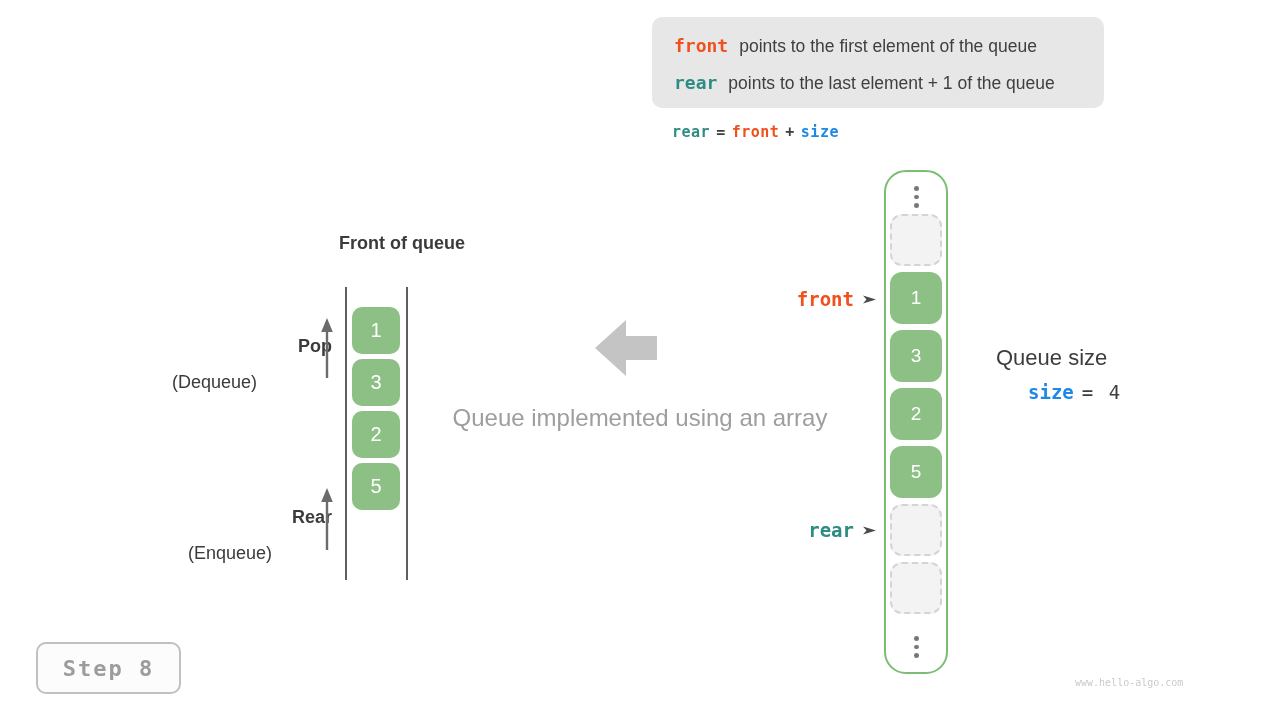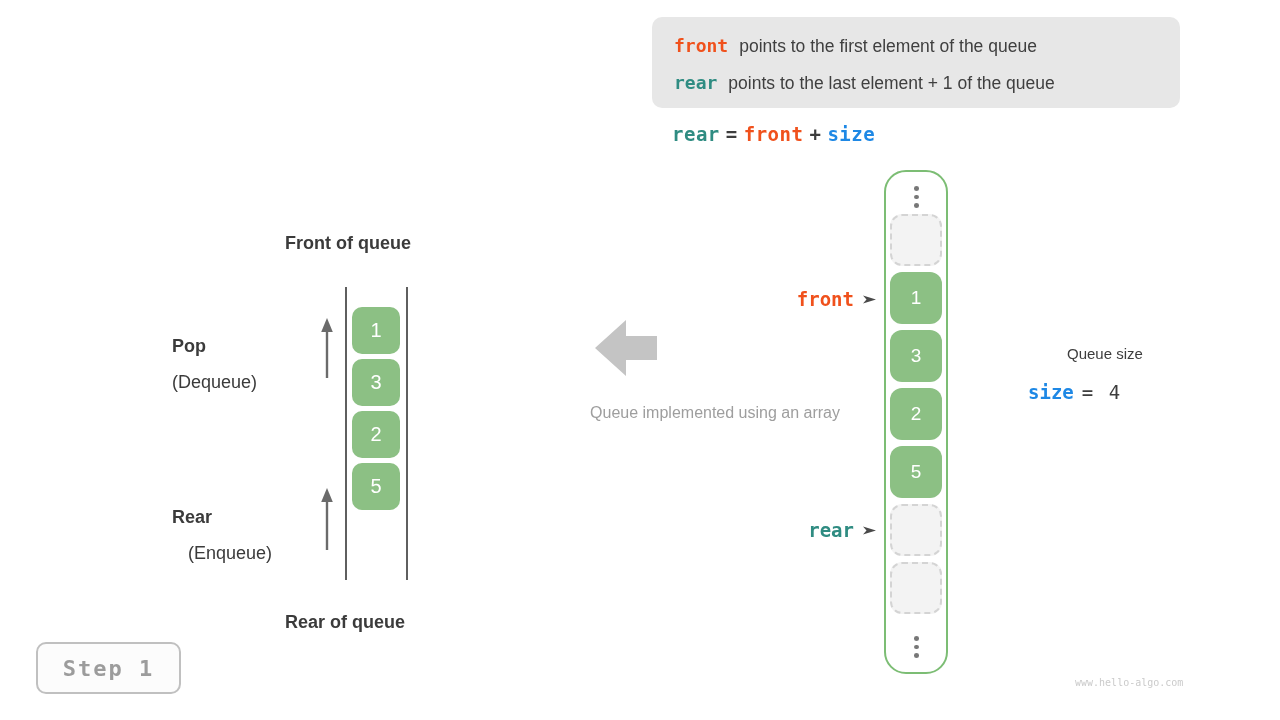--- a/index.html
+++ b/index.html
@@ -8,70 +8,70 @@
     --arrow-gray:#c4c4c4; --note-bg:#e7e7e7; --step-gray:#9c9c9c;
     --watermark:#cbcbcb; --line-gray:#5f5f5f; --dot-gray:#777;
     --empty-bg:#f3f3f3; --empty-border:#d4d4d4;
   }
   *{margin:0;padding:0;box-sizing:border-box;}
   html,body{background:#fff;}
   .stage{position:relative;width:1280px;height:720px;background:#ffffff;overflow:hidden;
           font-family:"Liberation Sans",sans-serif;color:var(--dark);}
 
   
-  .note-box{position:absolute;left:652px;top:17px;width:528px;height:91px;
+  .note-box{position:absolute;left:652px;top:17px;width:452px;height:91px;
             background:var(--note-bg);border-radius:10px;padding:10px 18px 0 22px;}
   .note-line{height:37px;line-height:37px;font-size:17.5px;color:#3f3f3f;white-space:nowrap;}
   .note-kw{font-family:"DejaVu Sans Mono",monospace;font-weight:bold;font-size:18px;margin-right:11px;}
   .kw-front{color:var(--orange);}
   .kw-rear{color:var(--teal);}
 
   
   .formula{position:absolute;left:672px;top:123px;font-family:"DejaVu Sans Mono",monospace;
-           font-weight:bold;font-size:19px;letter-spacing:.5px;white-space:nowrap;}
+           font-weight:bold;font-size:15px;letter-spacing:.5px;white-space:nowrap;}
   .formula .op{color:var(--dark);padding:0 6px;}
   .f-rear{color:var(--teal);}
   .f-front{color:var(--orange);}
   .f-size{color:var(--blue);}
 
   
-  .lbl-bold{position:absolute;font-weight:bold;font-size:18px;color:#3b3b3b;text-align:left;}
+  .lbl-bold{position:absolute;font-weight:bold;font-size:18px;color:#3b3b3b;text-align:right;}
   .lbl-reg{position:absolute;font-size:18px;color:#3b3b3b;text-align:left;}
   .vline{position:absolute;width:1.5px;background:var(--line-gray);top:287px;height:293px;}
   .queue-stack{position:absolute;left:352px;top:307px;display:flex;flex-direction:column;gap:5px;}
   .qcell{width:48px;height:47px;border-radius:10px;background:var(--green);
          display:flex;align-items:center;justify-content:center;
          color:#fff;font-size:20px;font-weight:500;}
   .up-arrow{position:absolute;left:319px;}
 
   
   .block-arrow{position:absolute;left:595px;top:320px;}
-  .mid-caption{position:absolute;left:440px;top:404px;width:400px;text-align:right;
-               font-size:16px;color:var(--caption-gray);white-space:nowrap;}
+  .mid-caption{position:absolute;left:440px;top:404px;width:400px;text-align:center;
+               font-size:24px;color:var(--caption-gray);white-space:nowrap;}
 
   
   .array-frame{position:absolute;left:884px;top:170px;width:64px;height:504px;
                border:2px solid var(--green-border);border-radius:22px;background:#fff;
                display:flex;flex-direction:column;align-items:center;gap:6px;padding:14px 0;}
   .ellipsis{display:flex;flex-direction:column;gap:4px;align-items:center;height:22px;justify-content:center;}
   .ellipsis span{width:5px;height:5px;border-radius:50%;background:var(--dot-gray);display:block;}
   .ellipsis.bottom{margin-top:auto;}
   .acell{width:52px;height:52px;border-radius:12px;display:flex;align-items:center;justify-content:center;
          font-size:19px;font-weight:500;flex:0 0 auto;}
   .acell.filled{background:var(--green);color:#fff;}
   .acell.empty{background:var(--empty-bg);border:2px dashed var(--empty-border);}
 
   .pointer{position:absolute;width:200px;text-align:right;white-space:nowrap;
            font-family:"DejaVu Sans Mono",monospace;font-weight:bold;font-size:19px;line-height:22px;}
   .pointer-front{left:676px;top:288px;color:var(--orange);}
   .pointer-rear{left:676px;top:519px;color:var(--teal);}
   .pointer svg{vertical-align:middle;margin-left:9px;margin-bottom:2px;}
 
   
-  .qsize-label{position:absolute;left:1067px;top:345px;font-size:15px;color:var(--dark);}
+  .qsize-label{position:absolute;left:996px;top:345px;font-size:22px;color:var(--dark);}
   .qsize-expr{position:absolute;left:1028px;top:381px;font-family:"DejaVu Sans Mono",monospace;
               font-size:19px;font-weight:bold;white-space:nowrap;text-align:center;}
   .qsize-expr .var{color:var(--blue);}
   .qsize-expr .rest{color:var(--dark);font-weight:normal;padding-left:8px;letter-spacing:2px;}
 
   
   .step-badge{position:absolute;left:36px;top:642px;width:145px;height:52px;
               border:2px solid #c0c0c0;border-radius:10px;background:#fcfcfc;
               display:flex;align-items:center;justify-content:center;
               font-family:"DejaVu Sans Mono",monospace;font-weight:bold;font-size:22px;
@@ -92,21 +92,20 @@
     <div class="note-line">
       <span class="note-kw kw-rear">rear</span><span>points to the last element + 1 of the queue</span>
     </div>
   </div>
 
   <div class="formula">
     <span class="f-rear">rear</span><span class="op">=</span><span class="f-front">front</span><span class="op">+</span><span class="f-size">size</span>
   </div>
 
   <div class="lbl-bold" style="left:285px;top:233px;width:180px;">Front of queue</div>
-  <div class="lbl-bold" style="left:285px;top:612px;width:180px;">Rear of queue</div>
 
   <div class="lbl-bold" style="left:172px;top:336px;width:160px;">Pop</div>
   <div class="lbl-reg" style="left:172px;top:372px;width:160px;">(Dequeue)</div>
   <div class="lbl-bold" style="left:172px;top:507px;width:160px;">Rear</div>
   <div class="lbl-reg" style="left:188px;top:543px;width:160px;">(Enqueue)</div>
 
   <svg class="up-arrow" style="top:318px;" width="16" height="62">
     <line x1="8" y1="12" x2="8" y2="60" stroke="#6b6b6b" stroke-width="2.4"></line>
     <polygon points="8,0 2.2,14 13.8,14" fill="#6b6b6b"></polygon>
   </svg>
@@ -152,17 +151,17 @@
     <span>rear</span><svg width="13" height="11">
         <polygon points="0,1.5 13,5.5 0,9.5 3.5,5.5" fill="#4a4a4a"></polygon>
       </svg>
   </div>
 
   <div class="qsize-label">Queue size</div>
   <div class="qsize-expr">
     <span class="var">size</span><span class="rest">= 4</span>
   </div>
 
-  <div class="step-badge">Step 1</div>
+  <div class="step-badge">Step 8</div>
 
   <div class="watermark">www.hello-algo.com</div>
 
 </div>
 
 </body></html>

